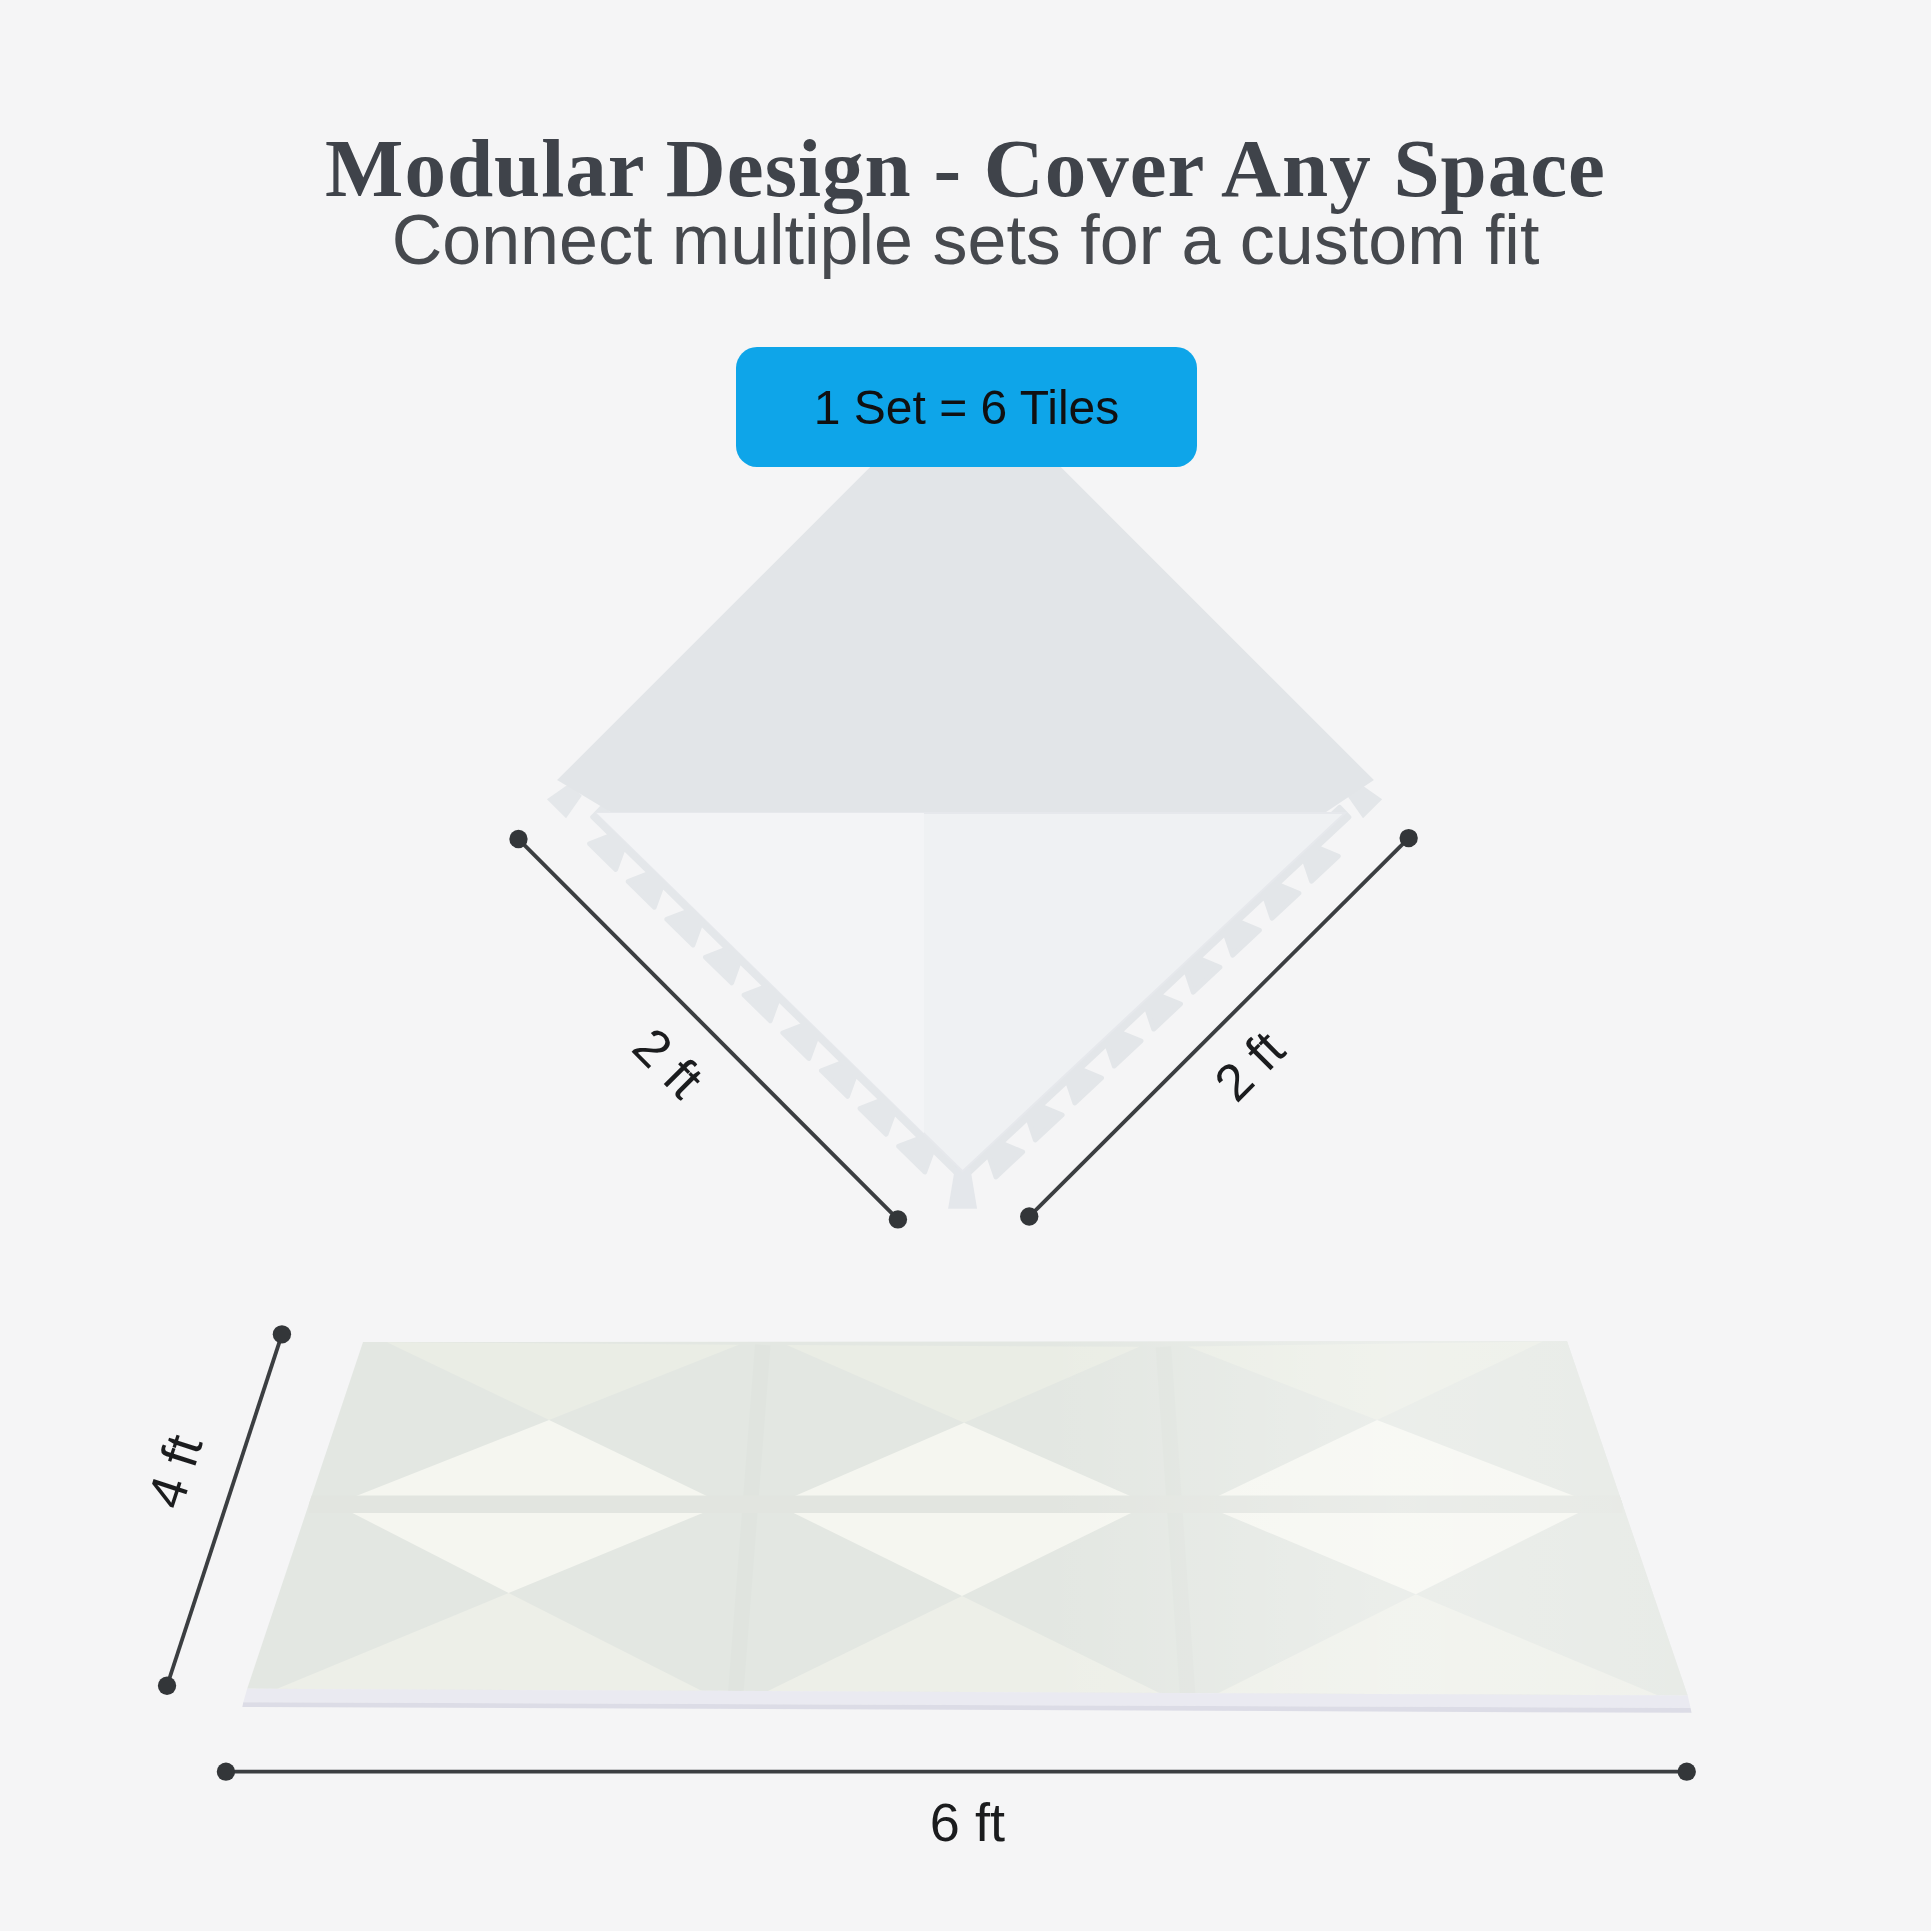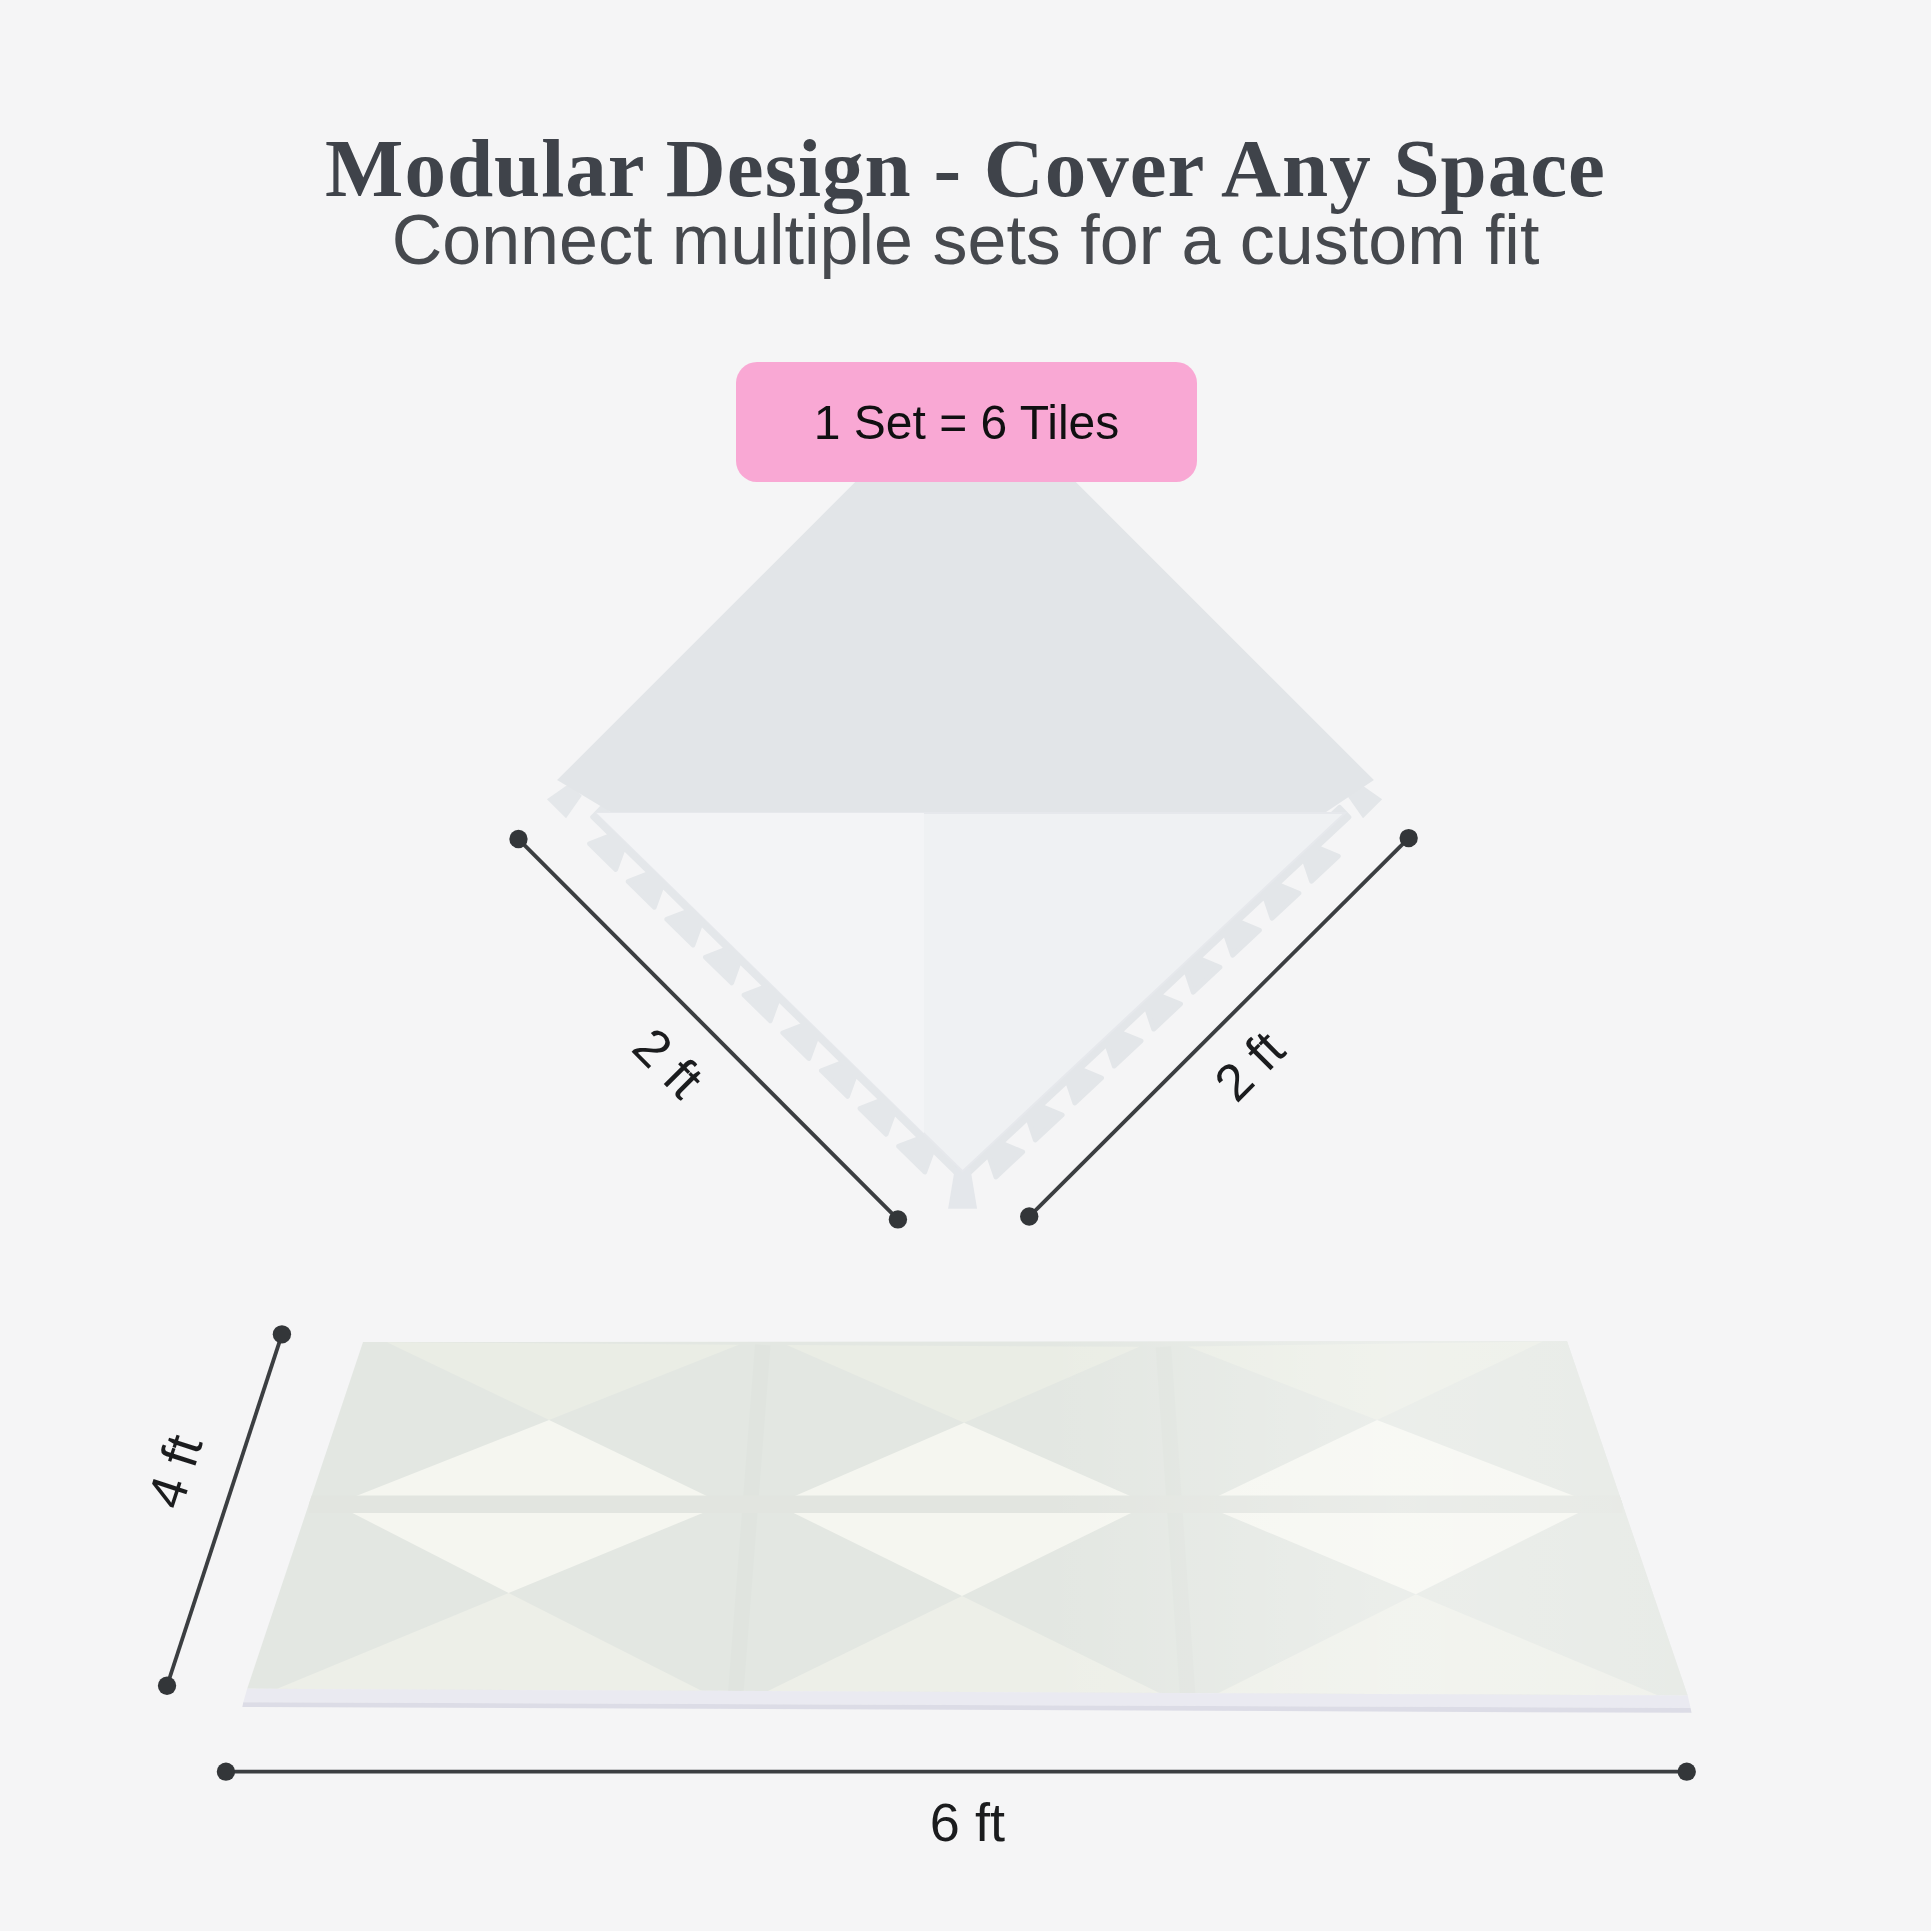--- a/index.html
+++ b/index.html
@@ -92,14 +92,14 @@
 
 <text x="692" y="1101" font-size="54" fill="#1b1c1e" text-anchor="middle" dominant-baseline="central" transform="rotate(45 692 1101)">2 ft</text>
 
 <text x="1294" y="1104" font-size="54" fill="#1b1c1e" text-anchor="middle" dominant-baseline="central" transform="rotate(-45 1294 1104)">2 ft</text>
 
 <text x="181" y="1524" font-size="54" fill="#1b1c1e" text-anchor="middle" dominant-baseline="central" transform="rotate(-72 181 1524)">4 ft</text>
 
 <text x="1002" y="1887" font-size="56" fill="#1b1c1e" text-anchor="middle" dominant-baseline="central">6 ft</text>
 </svg>
 
-<div class="abs" id="badge" style="left:736px;top:362px;width:461px;height:120px;background:#f9a8d4;border-radius:21px;display:flex;align-items:center;justify-content:center;font-size:48px;color:#101011;">1 Set = 6 Tiles</div>
+<div class="abs" id="badge" style="left:736px;top:347px;width:461px;height:120px;background:#0ea5e9;border-radius:21px;display:flex;align-items:center;justify-content:center;font-size:48px;color:#101011;">1 Set = 6 Tiles</div>
 
 
 </body></html>

